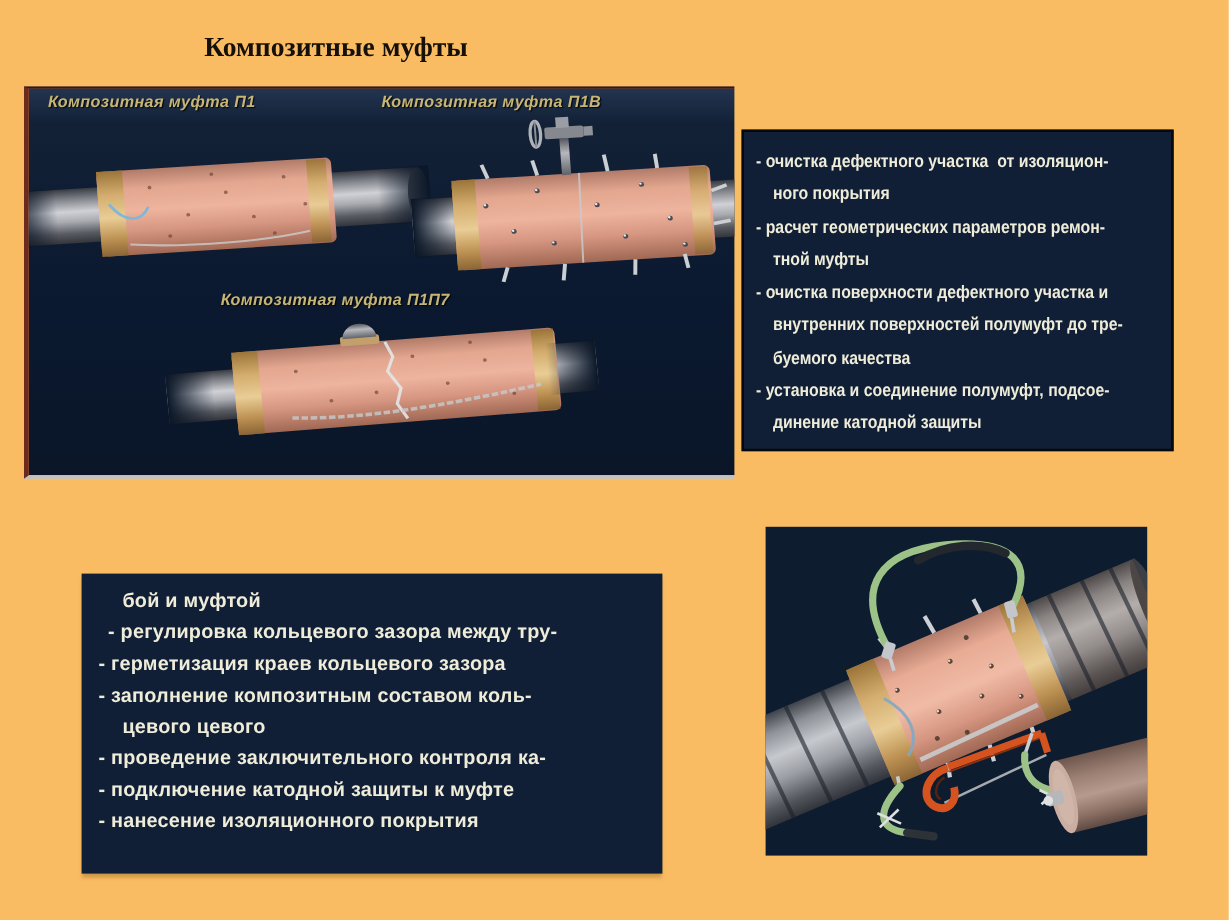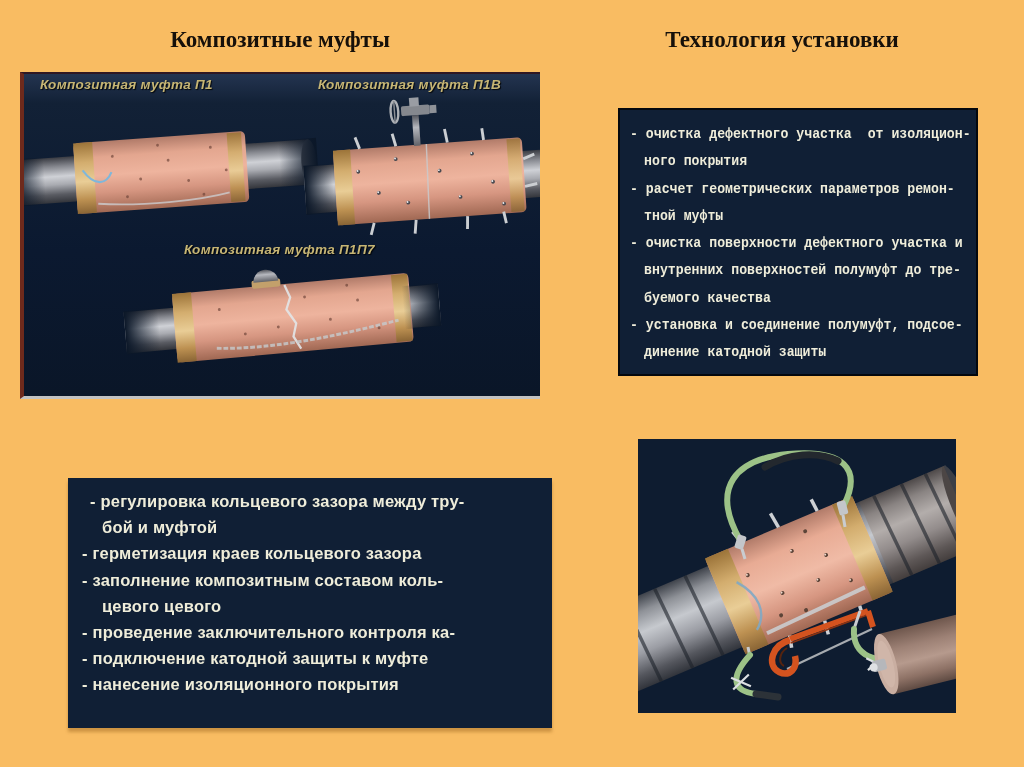--- a/index.html
+++ b/index.html
@@ -4,33 +4,33 @@
 <style>
   html,body{margin:0;padding:0;}
   .slide{position:relative;width:1024px;height:767px;background:#F9BC62;overflow:hidden;
          font-family:"Liberation Sans",sans-serif;}
   .title{position:absolute;top:27px;font-family:"Liberation Serif",serif;font-weight:700;
          font-size:23px;color:#16100a;text-align:center;white-space:pre;}
   .title-left{left:0;width:560px;}
   .title-right{left:602px;width:360px;}
 
   
-  .fig-top{position:absolute;left:20px;top:72px;width:520px;height:327px;box-sizing:border-box;
+  .fig-top{position:absolute;left:20px;top:72px;width:592px;height:327px;box-sizing:border-box;
            background:linear-gradient(180deg,#243450 0%,#122136 9%,#0b1930 55%,#0a1628 100%);
            border-left:4px solid #6e2a1c;border-top:2px solid #301722;border-bottom:3px solid #c2c2c2;}
   .fig-top svg{position:absolute;left:0;top:0;width:100%;height:100%;}
   .fig-label{position:absolute;color:#C6B574;font-style:italic;font-weight:700;font-size:13.5px;
              letter-spacing:.3px;white-space:pre;text-shadow:1px 1px 1px rgba(0,0,0,.85);}
   .lbl1{left:16px;top:3px;}
   .lbl2{left:294px;top:3px;}
   .lbl3{left:160px;top:168px;text-align:right;}
 
   
   .panel-install{position:absolute;left:618px;top:108px;width:360px;height:268px;box-sizing:border-box;
-                 background:#101F35;border:2px solid #05080d;padding:11px 4px 0 10px;overflow:hidden;font-family:Liberation Mono, monospace;}
+                 background:#101F35;border:2px solid #05080d;padding:11px 4px 0 10px;overflow:hidden;}
   .panel-install .line{white-space:pre;color:#EFEDDA;font-weight:700;font-size:15px;line-height:27.3px;
                  transform:scaleX(.88);transform-origin:0 50%;}
   .panel-install .ind{padding-left:16px;}
 
   
   .panel-final{position:absolute;left:68px;top:478px;width:484px;height:250px;box-sizing:border-box;
                background:#101F35;padding:10px 0 0 12px;overflow:hidden;
                box-shadow:0 4px 3px rgba(125,75,12,.35);}
   .panel-final .line{white-space:pre;color:#EFEDDA;font-weight:700;font-size:16.5px;line-height:26.2px;
                letter-spacing:.2px;padding-left:2px;}
@@ -40,21 +40,20 @@
   
   .fig-bottom{position:absolute;left:638px;top:439px;width:318px;height:274px;background:#0E1C30;}
   .fig-bottom svg{position:absolute;left:0;top:0;width:100%;height:100%;}
 </style>
 </head>
 <body>
 
 <div class="slide">
 
   <div class="title title-left">Композитные муфты</div>
-  <div class="title title-right">Технология установки</div>
 
   <div class="fig-top">
     <svg viewBox="0 0 540 327" preserveAspectRatio="none">
       <defs>
         <linearGradient id="gPipe" x1="0" y1="0" x2="0" y2="1">
           <stop offset="0" stop-color="#3a3c43"></stop>
             <stop offset=".2" stop-color="#85878e"></stop>
           <stop offset=".42" stop-color="#cfd1d6"></stop>
             <stop offset=".6" stop-color="#a9abb1"></stop>
           <stop offset=".82" stop-color="#595b62"></stop>
@@ -201,22 +200,22 @@
     <div class="line">- расчет геометрических параметров ремон-</div>
     <div class="line ind">тной муфты</div>
     <div class="line">- очистка поверхности дефектного участка и</div>
     <div class="line ind">внутренних поверхностей полумуфт до тре-</div>
     <div class="line ind">буемого качества</div>
     <div class="line">- установка и соединение полумуфт, подсое-</div>
     <div class="line ind">динение катодной защиты</div>
   </div>
 
   <div class="panel-final">
+    <div class="line ind">бой и муфтой</div>
     <div class="line first">- регулировка кольцевого зазора между тру-</div>
-    <div class="line ind">бой и муфтой</div>
     <div class="line">- герметизация краев кольцевого зазора</div>
     <div class="line">- заполнение композитным составом коль-</div>
     <div class="line ind">цевого цевого</div>
     <div class="line">- проведение заключительного контроля ка-</div>
     <div class="line">- подключение катодной защиты к муфте</div>
     <div class="line">- нанесение изоляционного покрытия</div>
   </div>
 
   <div class="fig-bottom">
     <svg viewBox="0 0 318 274" preserveAspectRatio="none">

